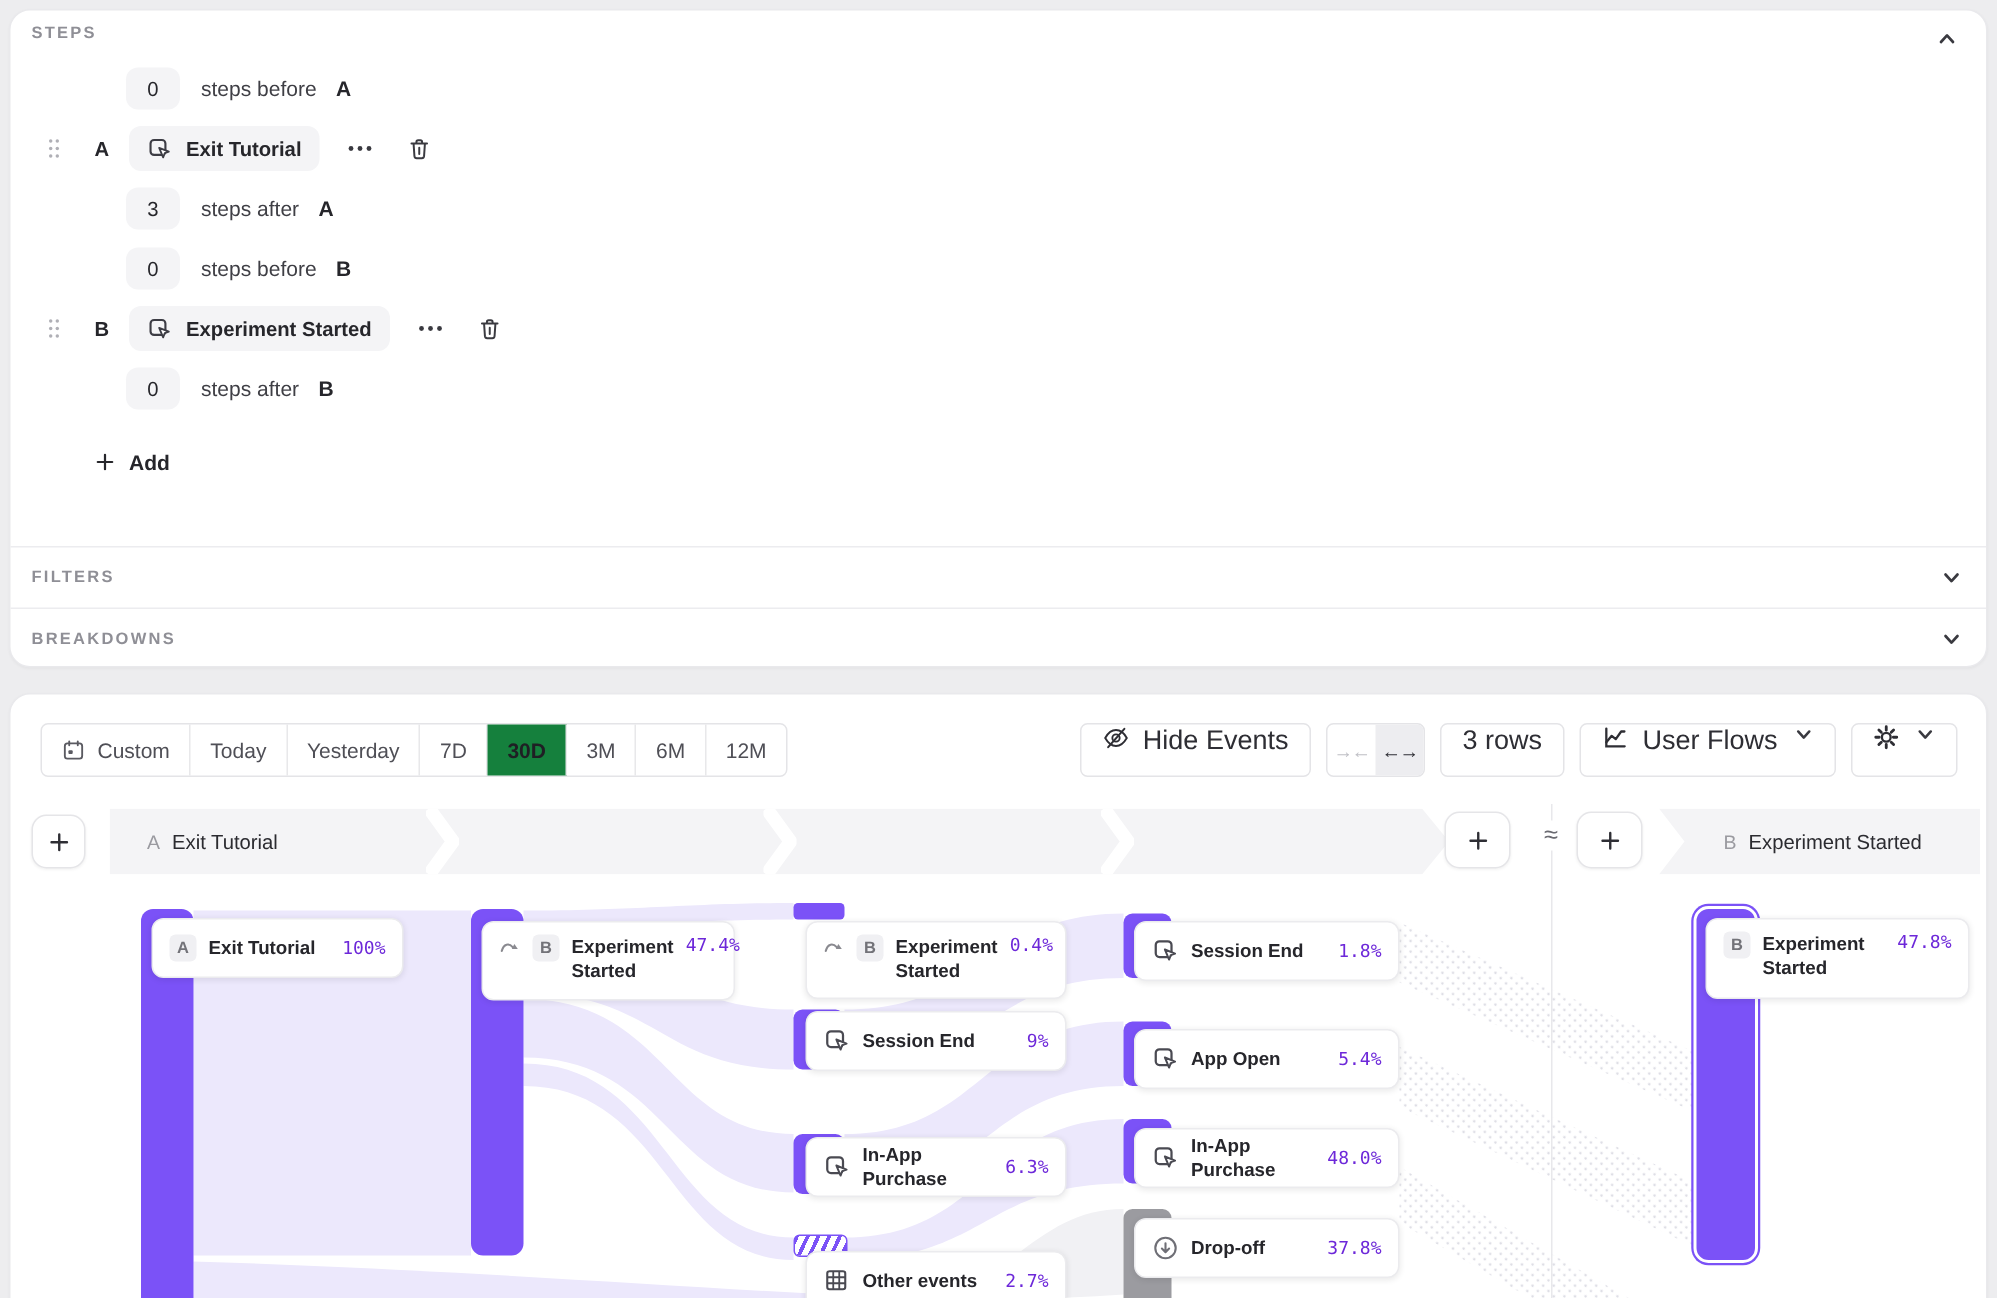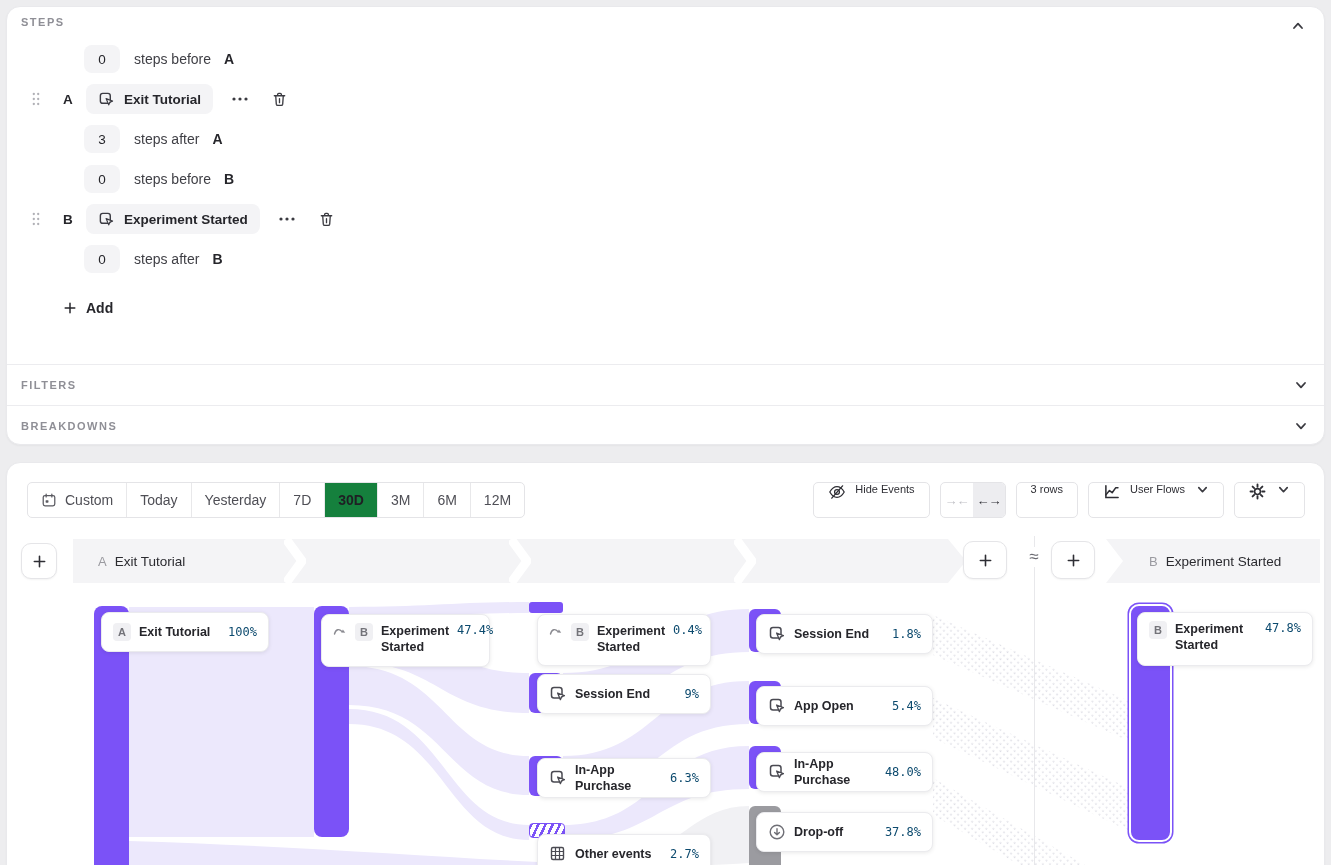--- a/index.html
+++ b/index.html
@@ -42,21 +42,21 @@
   
   .btn { background:#fff; border:1px solid #e4e4e7; border-radius:5px; height:36px;
          display:flex; align-items:flex-start; cursor:pointer; color:#2e2e34; }
   .seg-group { position:absolute; left:20px; top:19px; display:flex; }
   .seg { padding:0 13px; height:34px; display:flex; align-items:center; gap:8px; font-size:14px;
          color:#4f4f56; border-right:1px solid #e8e8ea; cursor:pointer; }
   .seg:last-child { border-right:none; }
   .seg.sel { background:#15803d; font-weight:700; color:#1f1f24; }
   .seg .cal { color:#5a5a61; }
   .toolbar-right { position:absolute; right:19px; top:19px; display:flex; gap:10px; }
-  .tr-btn { padding:0 14px; gap:9px; font-size:11px; font-weight:500; }
+  .tr-btn { padding:0 14px; gap:9px; font-size:18px; font-weight:500; }
   .arrow-group { width:66px; padding:0; overflow:hidden; }
   .arrow-cell { width:33px; height:100%; display:flex; align-items:center; justify-content:center;
                 font-size:13px; letter-spacing:-1px; }
   .arrow-cell.dis { color:#c0c0c6; }
   .arrow-cell.on { background:#ededf0; color:#2e2e34; }
   .chev-s { color:#3a3a40; margin-left:2px; }
 
   
   .plus-btn { position:absolute; background:#fff; border:1px solid #e5e5e8; border-radius:10px;
               box-shadow:0 1px 2px rgba(0,0,0,.05); display:flex; align-items:center; justify-content:center;
@@ -77,21 +77,21 @@
                border:1.5px solid #7b52f7; z-index:3; }
   .bar.outlined { border:2.5px solid #fff; box-shadow:0 0 0 1.5px #7b52f7; border-radius:10px; }
   .ncard { position:absolute; background:#fff; border:1px solid #ebebee; border-radius:8px;
            box-shadow:0 1px 4px rgba(0,0,0,.09); display:flex; align-items:center;
            padding:0 11px; gap:8px; z-index:4; cursor:pointer; }
   .ncard.two { align-items:flex-start; padding-top:8px; }
   .ncard .badge { width:18px; height:18px; flex:0 0 18px; background:#f0f0f3; border-radius:4px;
                   font-size:11px; font-weight:700; color:#737379; display:flex; align-items:center;
                   justify-content:center; }
   .ncard .nlabel { font-size:12.5px; font-weight:700; color:#26262b; line-height:1.3; }
-  .ncard .npct { margin-left:auto; font-size:12px; color:#0c4a6e; }
+  .ncard .npct { margin-left:auto; font-size:12px; color:#6d28d9; }
   .ncard .evicon { color:#4a4a52; flex:0 0 18px; }
   .ncard .curve { color:#8a8a90; flex:0 0 14px; margin-top:2px; }
   .ncard .doicon { color:#6f6f76; flex:0 0 18px; }
 </style>
 </head>
 <body>
 
 <svg width="0" height="0" style="position:absolute">
   <defs>
     <symbol id="ic-cursor" viewBox="0 0 18 18">

